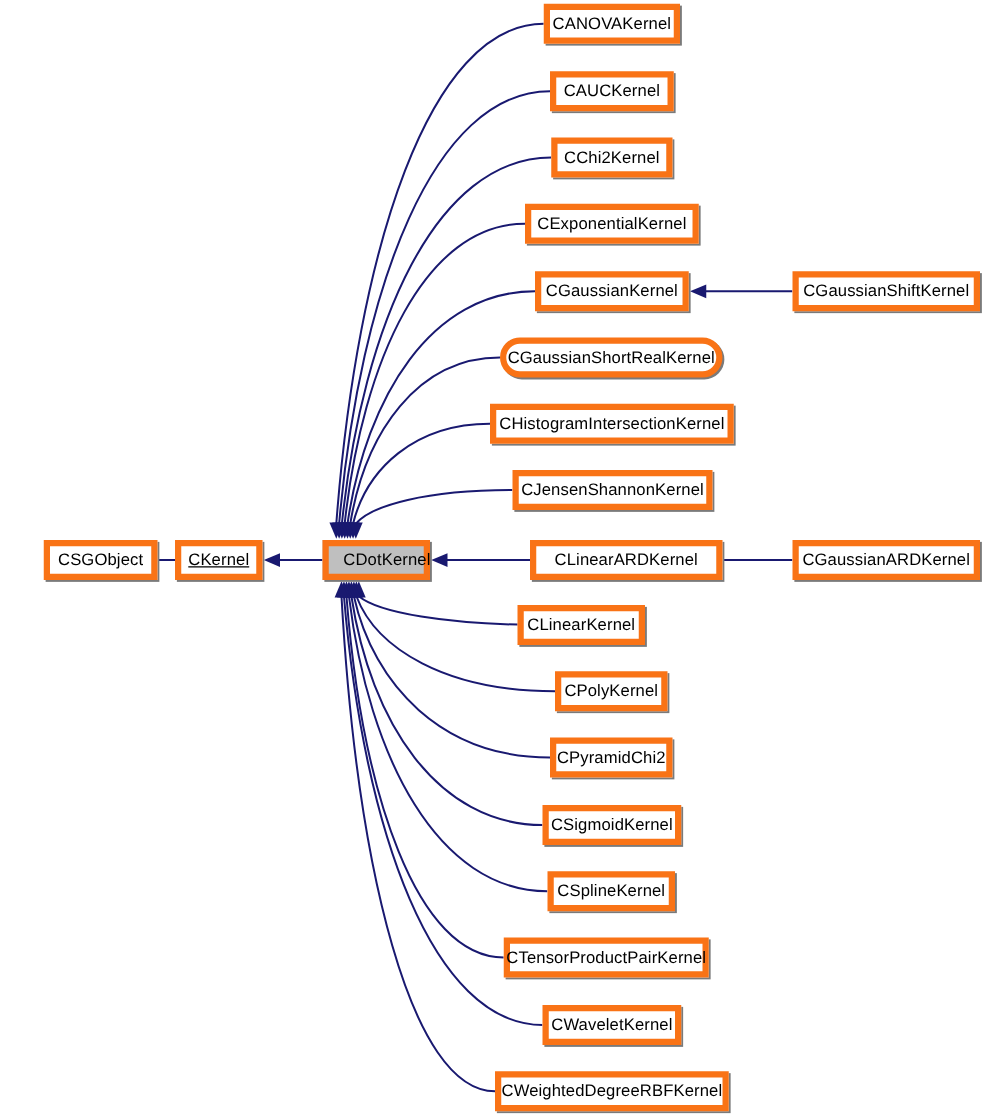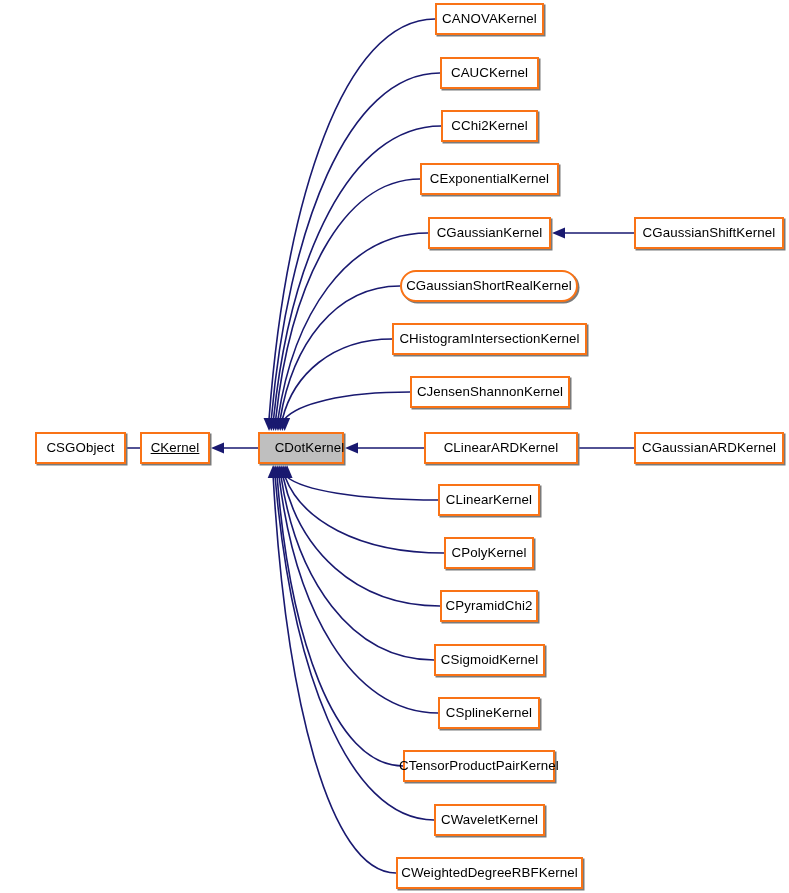--- a/index.html
+++ b/index.html
@@ -22,21 +22,21 @@
     position: absolute;
     left: 0;
     top: 0;
     width: 789px;
     height: 893px;
   }
   .node {
     position: absolute;
     box-sizing: border-box;
     background: #ffffff;
-    border: 2px solid #f97316;
+    border: 5px solid #f97316;
     box-shadow: 1.5px 1.5px 0 0 #7a7a7a;
     color: #000000;
     font-size: 13.3px;
     line-height: 1;
     letter-spacing: 0.1px;
     display: flex;
     align-items: center;
     justify-content: center;
     white-space: nowrap;
     height: 32px;
@@ -170,36 +170,36 @@
       </div>
       <div class="node" style="left: 392px; top: 323px; width: 195px;">
         <span class="node-label">CHistogramIntersectionKernel</span>
       </div>
       <div class="node" style="left: 410px; top: 376px; width: 160px;">
         <span class="node-label">CJensenShannonKernel</span>
       </div>
       <div class="node" style="left: 424px; top: 432px; width: 154px;">
         <span class="node-label">CLinearARDKernel</span>
       </div>
-      <div class="node" style="left: 438px; top: 484px; width: 102px;">
+      <div class="node" style="left: 414px; top: 484px; width: 102px;">
         <span class="node-label">CLinearKernel</span>
       </div>
       <div class="node" style="left: 444px; top: 537px; width: 90px;">
         <span class="node-label">CPolyKernel</span>
       </div>
       <div class="node" style="left: 440px; top: 590px; width: 98px;">
         <span class="node-label">CPyramidChi2</span>
       </div>
       <div class="node" style="left: 434px; top: 644px; width: 111px;">
         <span class="node-label">CSigmoidKernel</span>
       </div>
       <div class="node" style="left: 438px; top: 697px; width: 102px;">
         <span class="node-label">CSplineKernel</span>
       </div>
-      <div class="node" style="left: 403px; top: 750px; width: 152px;">
+      <div class="node" style="left: 403px; top: 750px; width: 164px;">
         <span class="node-label">CTensorProductPairKernel</span>
       </div>
       <div class="node" style="left: 434px; top: 804px; width: 111px;">
         <span class="node-label">CWaveletKernel</span>
       </div>
       <div class="node" style="left: 396px; top: 857px; width: 187px;">
         <span class="node-label">CWeightedDegreeRBFKernel</span>
       </div>
       <div class="node" style="left: 634px; top: 217px; width: 150px;">
         <span class="node-label">CGaussianShiftKernel</span>

